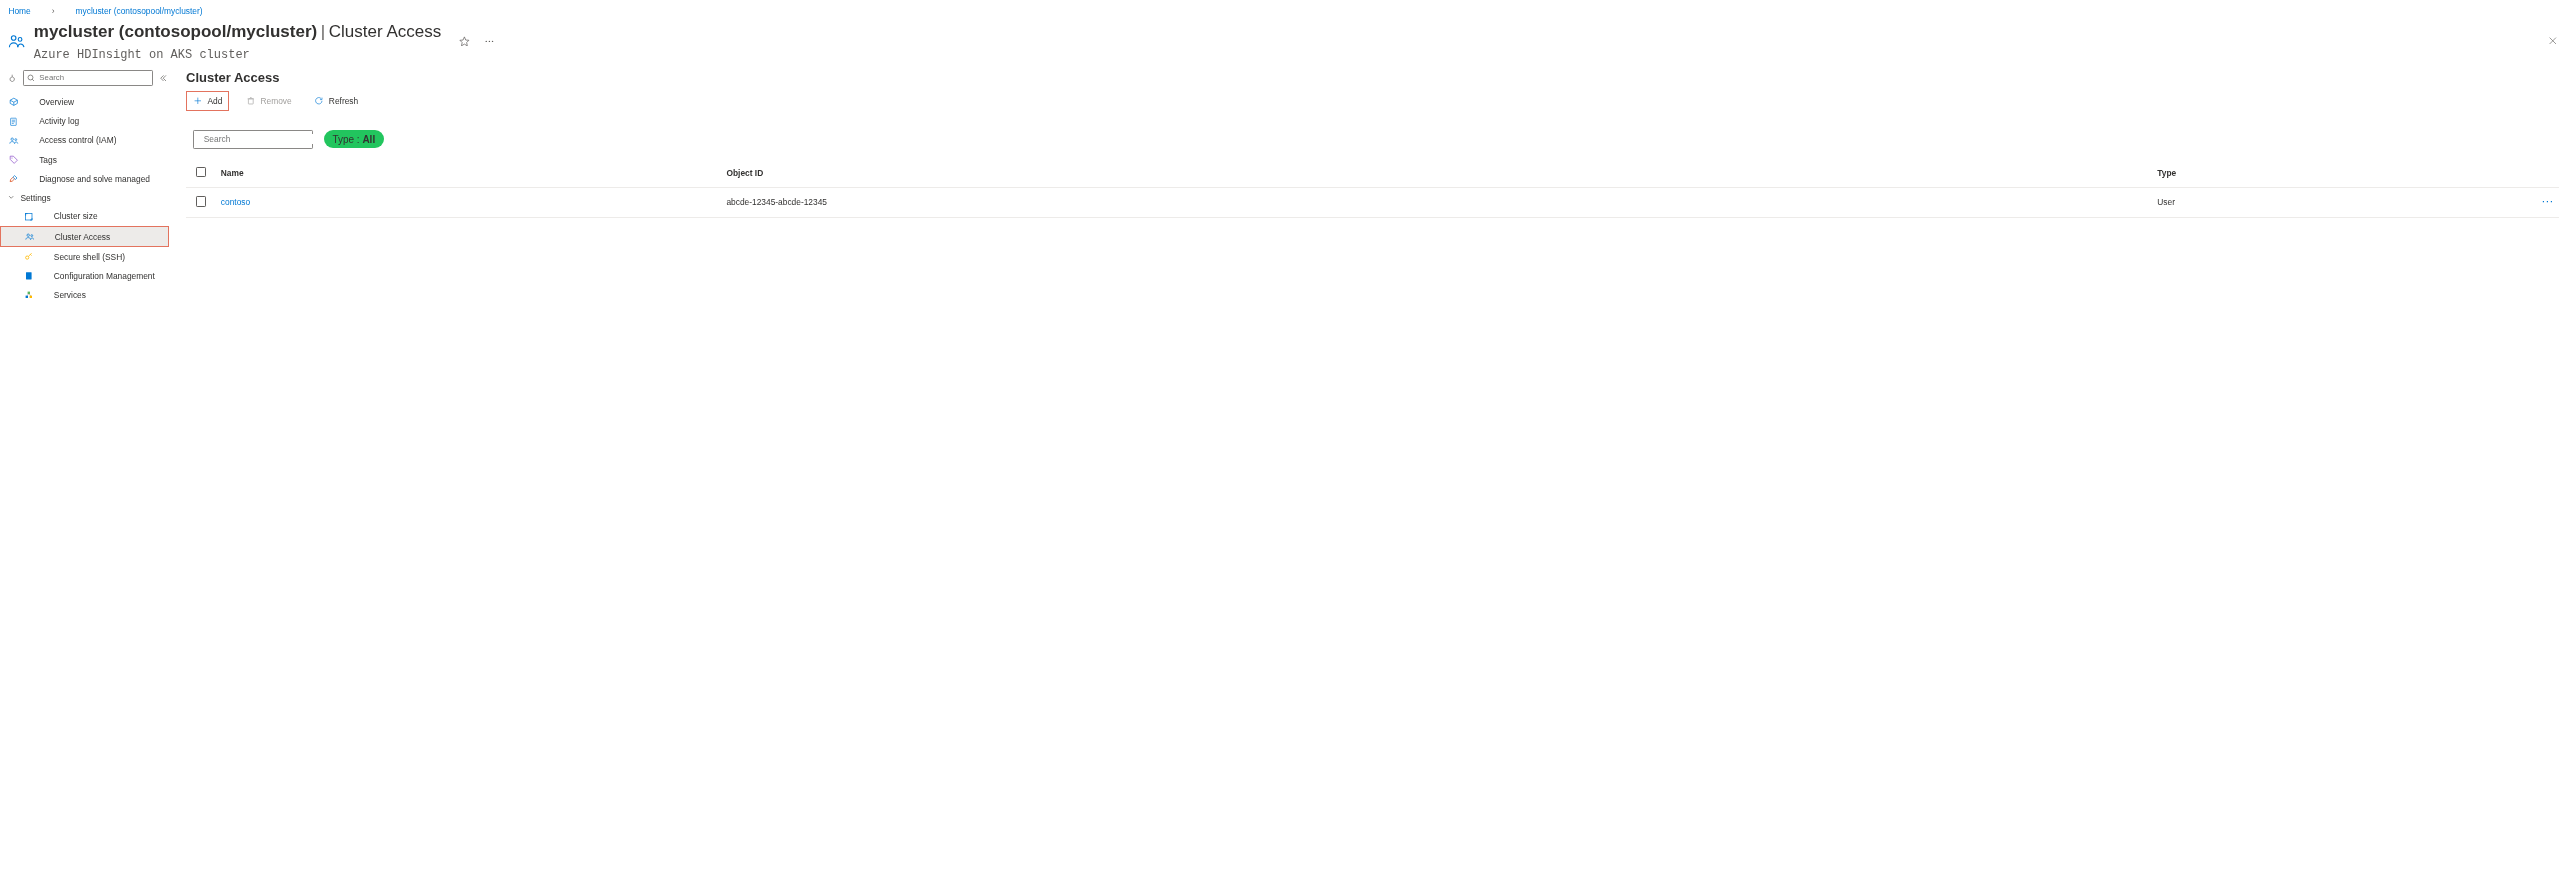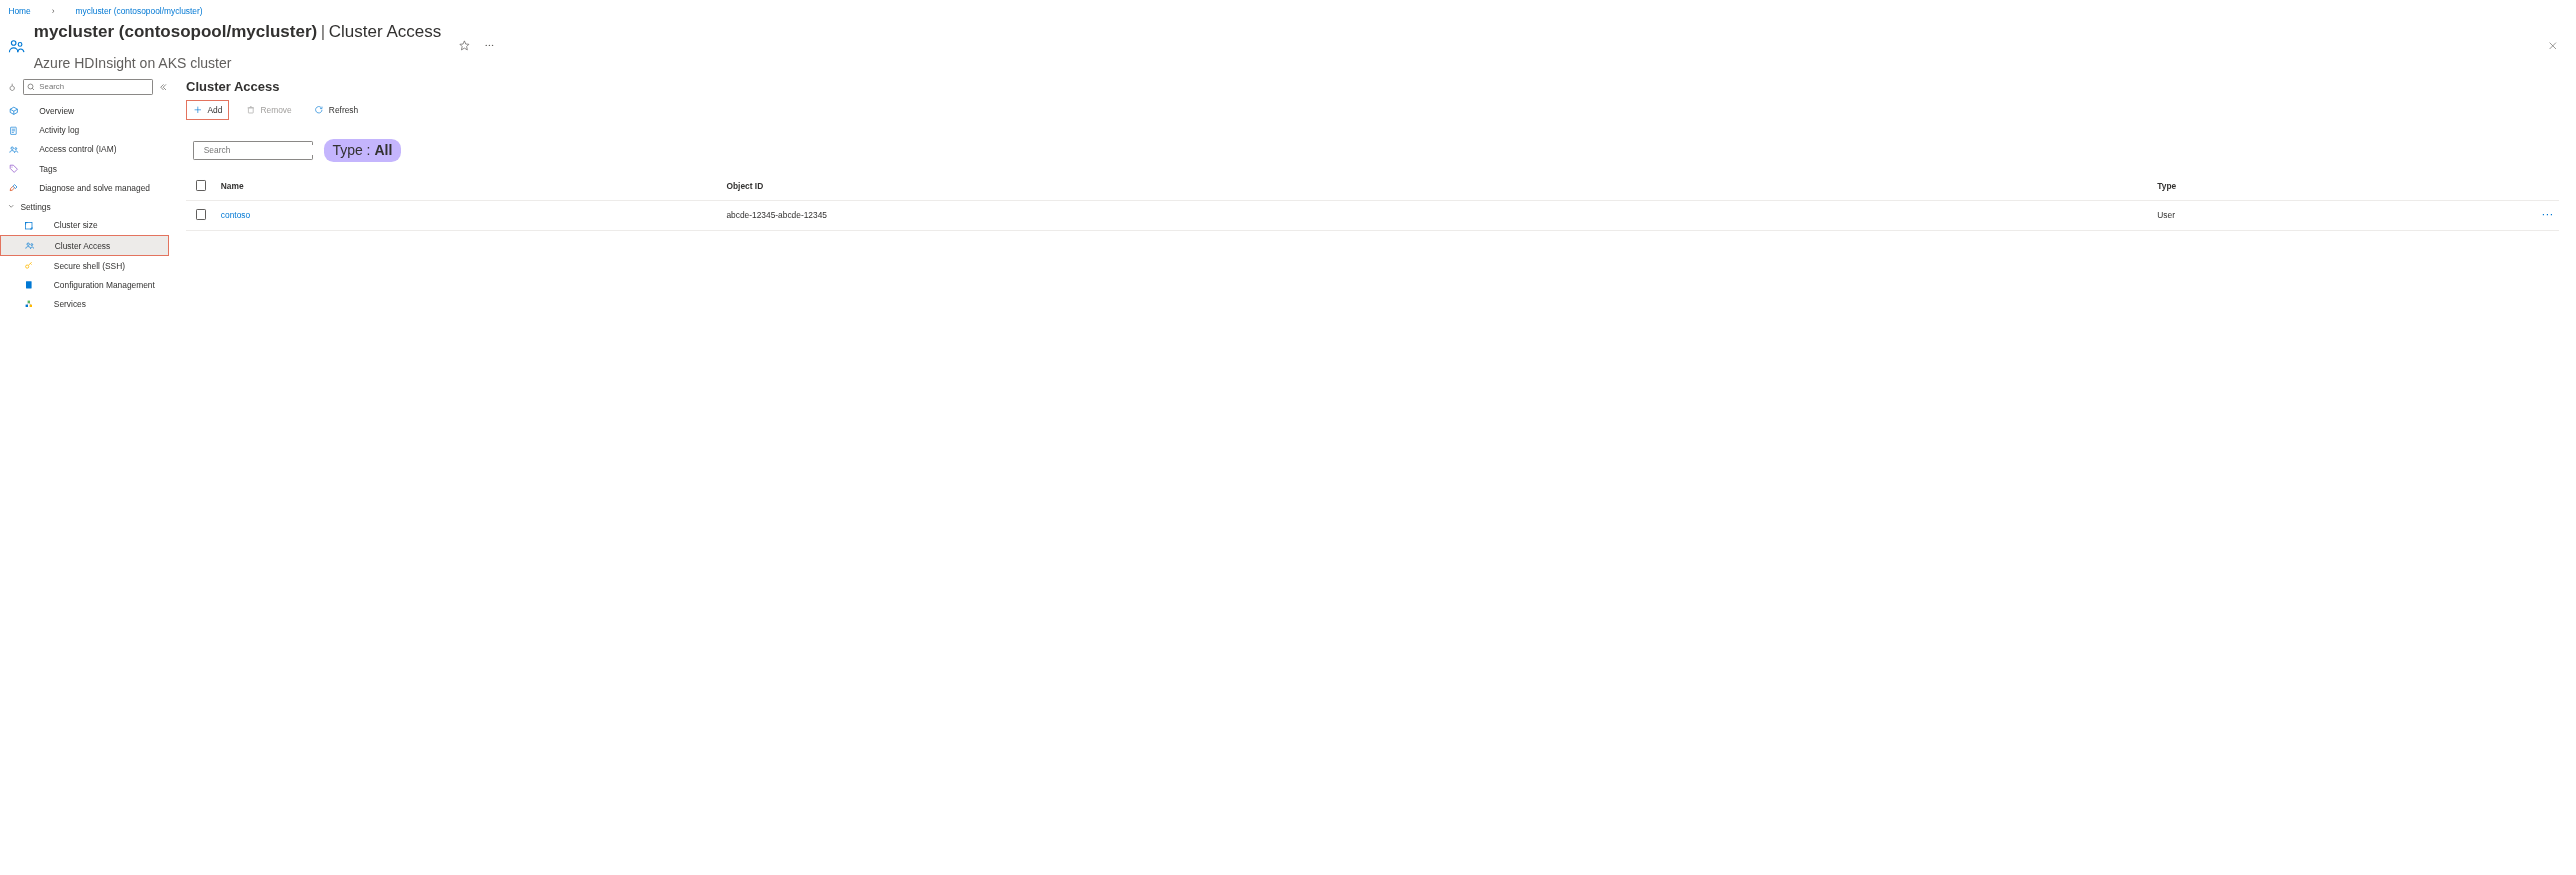--- a/index.html
+++ b/index.html
@@ -8,21 +8,21 @@
   .breadcrumb { display:flex; align-items:center; gap:21px; padding:6px 8.4px 2.4px; font-size:8.4px; }
   .breadcrumb a { color:#0078d4; text-decoration:none; }
   .breadcrumb-sep { color:#605e5c; }
 
   .header-row { display:flex; align-items:center; gap:8.4px; padding:3.6px 8.4px 1.2px; }
   .header-icon { color:#0078d4; width:17px; height:17px; flex:none; display:flex; align-items:center; }
   .header-titles { display:flex; flex-direction:column; }
   .page-title { font-size:17px; font-weight:600; display:flex; align-items:baseline; gap:3.6px; }
   .title-sep { color:#605e5c; font-weight:300; }
   .title-sub { color:#323130; font-weight:400; }
-  .subtitle { font-size:14px; color:#605e5c; margin-top:13px; }
+  .subtitle { font-size:12px; color:#605e5c; margin-top:6px;font-family:Liberation Mono, monospace; }
   .header-actions { display:flex; align-items:center; gap:9.6px; margin-left:7.2px; }
   .star-btn, .ellipsis-btn, .close-btn { background:none; border:none; cursor:pointer; color:#605e5c; padding:2.4px; }
   .close-btn { margin-left:auto; font-size:10.8px; margin-right:7.2px; }
 
   .body-row { display:flex; }
   .sidebar { width:169px; flex:none; padding:4.8px 0; }
   .sidebar-top { display:flex; align-items:center; gap:3.6px; padding:0 6px 4.8px; }
   .pin-btn, .collapse-btn { background:none; border:none; cursor:pointer; color:#605e5c; padding:2.4px; }
   .search-box { flex:1; display:flex; align-items:center; border:0.6px solid #8a8886; border-radius:1.2px; height:15.6px; padding:0 3.6px; gap:3.6px; }
   .search-box input { border:none; outline:none; flex:1; font-size:7.8px; }
@@ -41,21 +41,21 @@
 
   .toolbar { display:flex; align-items:center; gap:10.8px; margin-bottom:19px; }
   .tbtn { display:flex; align-items:center; gap:4.8px; background:none; border:none; cursor:pointer; font-size:8.4px; color:#323130; padding:3.6px 6px; }
   .tbtn.highlighted { border:1.2px solid #e3735e; }
   .tbtn.disabled { color:#a19f9d; cursor:default;align-items:center; }
   .tbtn svg { width:9.6px; height:9.6px; }
 
   .filter-row { display:flex; align-items:center; gap:10.8px; margin-bottom:10.8px; margin-left:7.2px; }
   .filter-search { display:flex; align-items:center; border:0.6px solid #8a8886; border-radius:1.2px; height:19px; padding:0 4.8px; gap:4.8px; width:120px; }
   .filter-search input { border:none; outline:none; flex:1; font-size:8.4px; }
-  .filter-pill { background:#c4b5fd; border-radius:9.6px; padding:3.6px 8.4px; font-size:14px; cursor:pointer; }
+  .filter-pill { background:#22c55e; border-radius:9.6px; padding:3.6px 8.4px; font-size:10px; cursor:pointer; }
   .filter-pill b { font-weight:600; }
 
   table { width:100%; border-collapse:collapse; }
   th { text-align:left; font-weight:600; font-size:8.4px; padding:7.2px 4.8px; border-bottom:0.6px solid #edebe9; }
   td { padding:8.4px 4.8px; border-bottom:0.6px solid #edebe9; font-size:8.4px; }
   .chk-col { width:30px; text-align:center; }
   .chk { width:10.8px; height:10.8px; border:0.6px solid #605e5c; border-radius:1.2px; display:inline-block; cursor:pointer; }
   .row-link { color:#0078d4; cursor:pointer; }
   .row-menu { color:#0078d4; cursor:pointer; font-weight:bold; letter-spacing:1.2px; }
   .actions-col { width:36px; text-align:right; }

